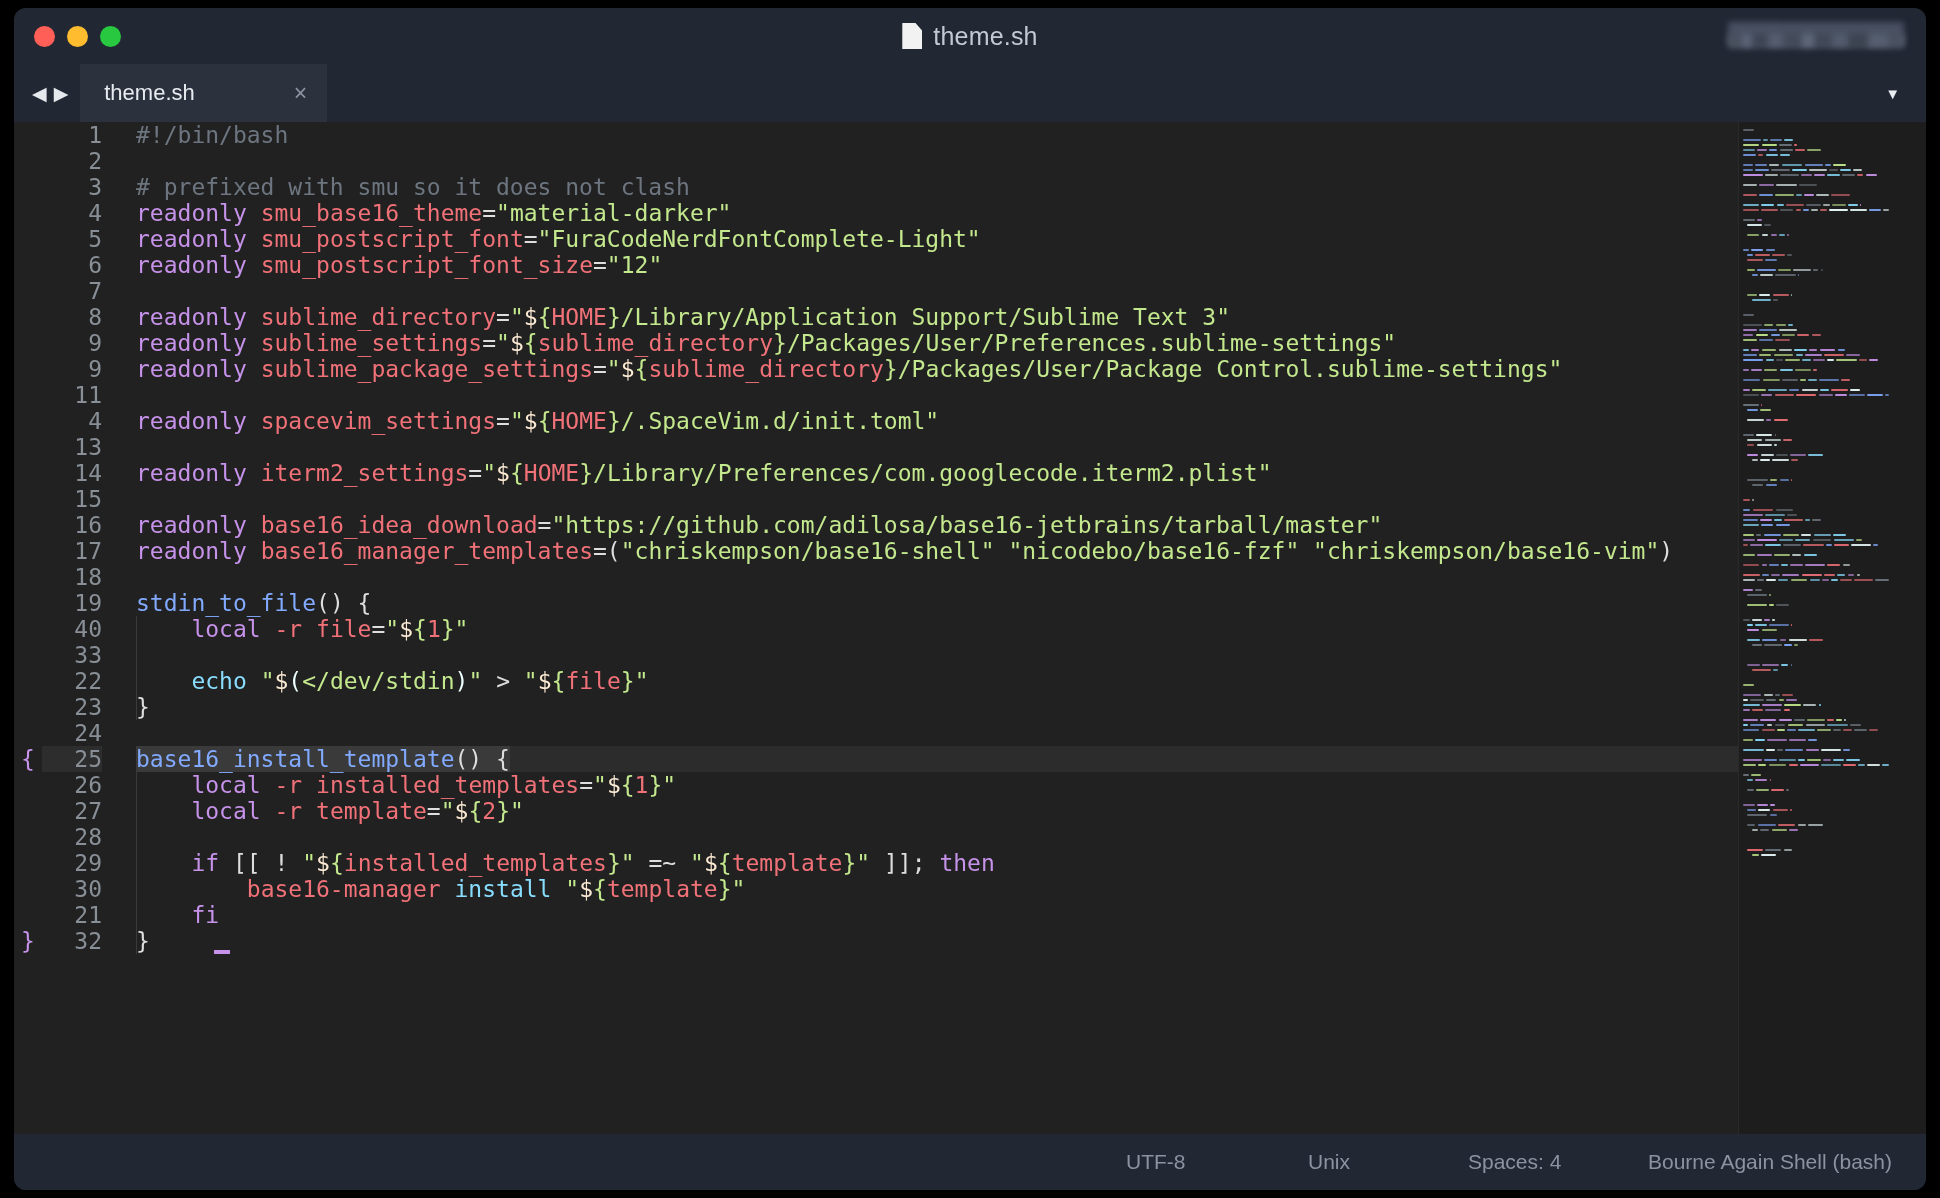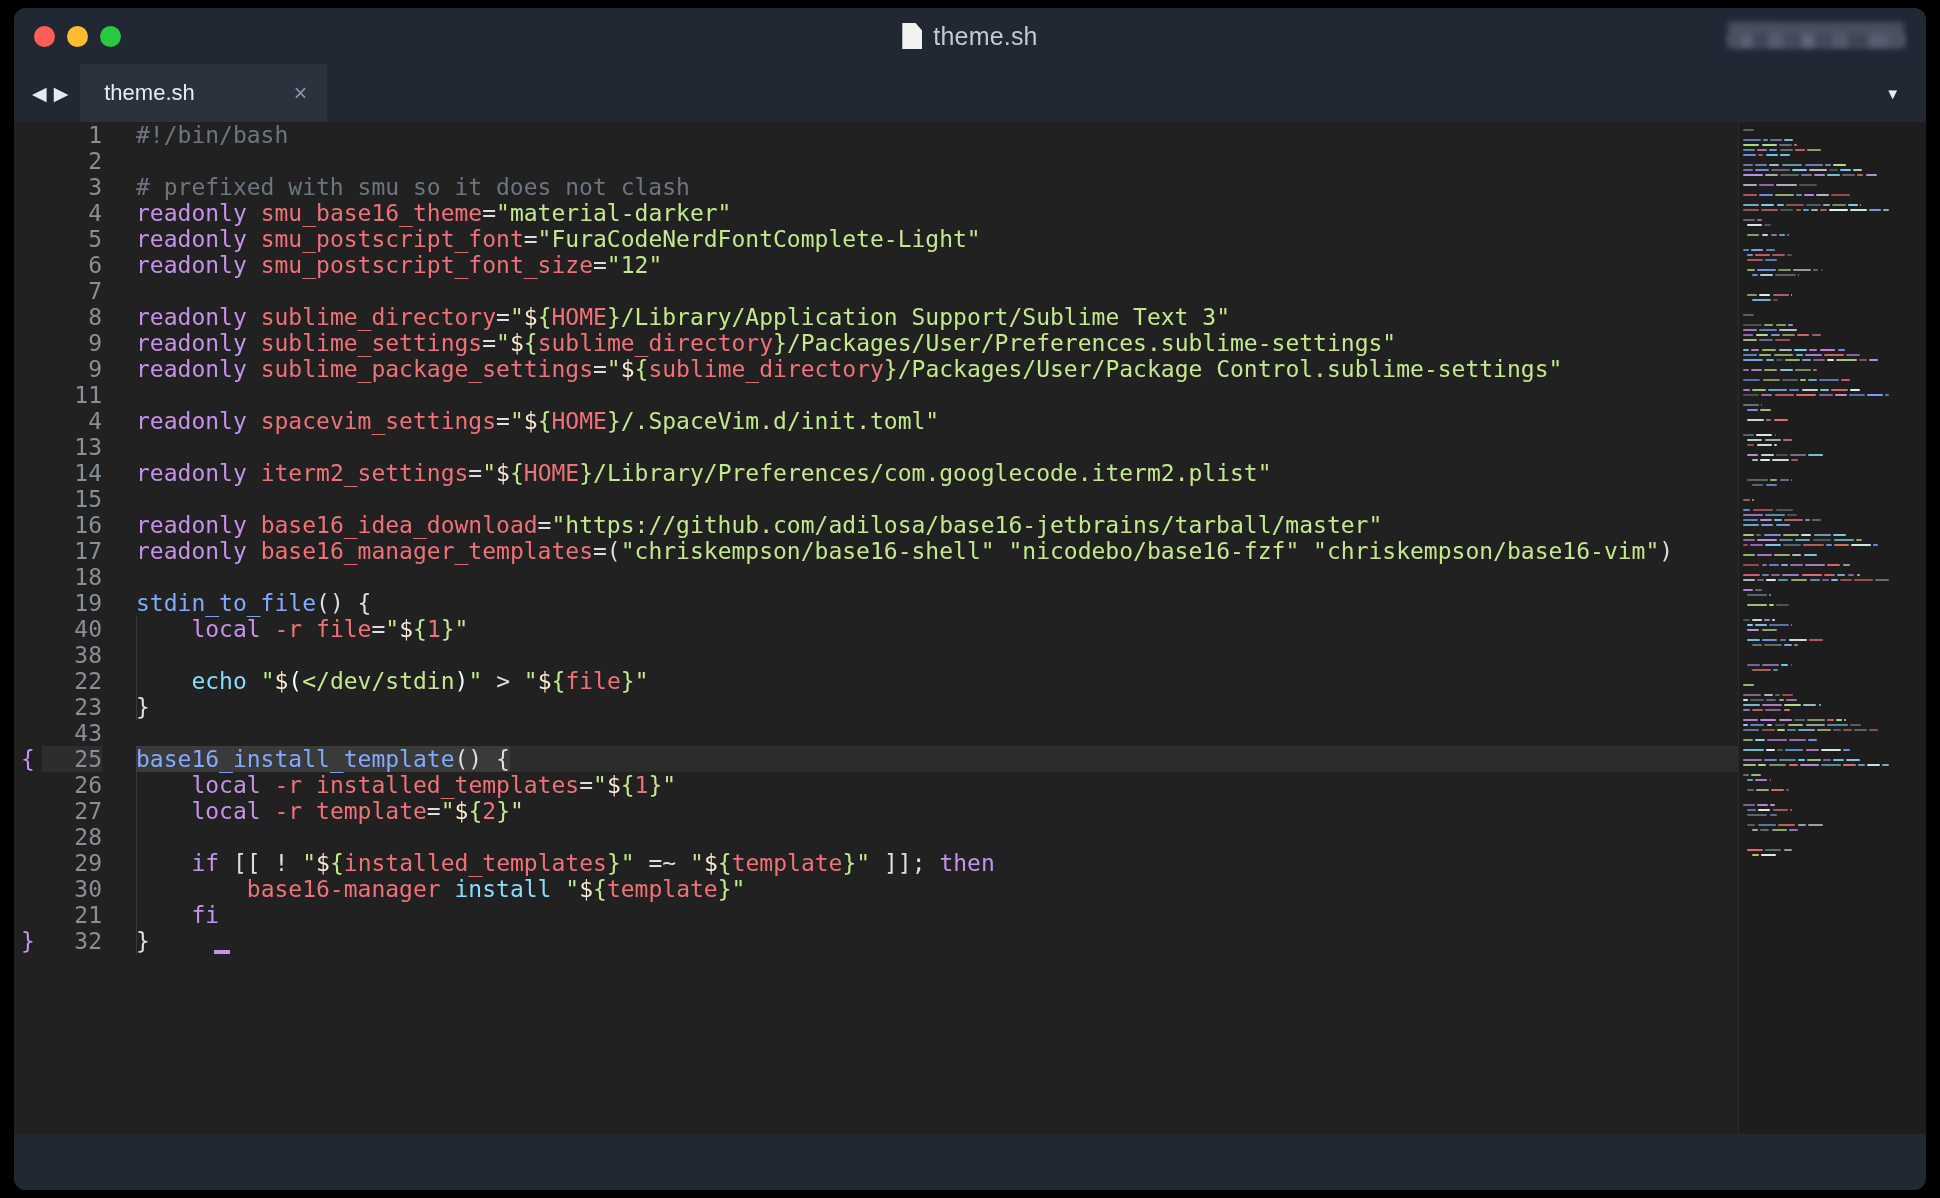--- a/index.html
+++ b/index.html
@@ -346,24 +346,24 @@
           <div class="ln">11</div>
           <div class="ln">4</div>
           <div class="ln">13</div>
           <div class="ln">14</div>
           <div class="ln">15</div>
           <div class="ln">16</div>
           <div class="ln">17</div>
           <div class="ln">18</div>
           <div class="ln">19</div>
           <div class="ln">40</div>
-          <div class="ln">38</div>
+          <div class="ln">33</div>
           <div class="ln">22</div>
           <div class="ln">23</div>
-          <div class="ln">43</div>
+          <div class="ln">24</div>
           <div class="ln gutter-sel">25</div>
           <div class="ln">26</div>
           <div class="ln">27</div>
           <div class="ln">28</div>
           <div class="ln">29</div>
           <div class="ln">30</div>
           <div class="ln">21</div>
           <div class="ln">32</div>
         </div>
       <div class="code" id="codearea"><div class="codeline"><span class="c-comment">#!/bin/bash</span></div><div class="codeline">&nbsp;</div><div class="codeline"><span class="c-comment"># prefixed with smu so it does not clash</span></div><div class="codeline"><span class="c-keyword">readonly</span> <span class="c-var">smu_base16_theme</span><span class="c-op">=</span><span class="c-string">"material-darker"</span></div><div class="codeline"><span class="c-keyword">readonly</span> <span class="c-var">smu_postscript_font</span><span class="c-op">=</span><span class="c-string">"FuraCodeNerdFontComplete-Light"</span></div><div class="codeline"><span class="c-keyword">readonly</span> <span class="c-var">smu_postscript_font_size</span><span class="c-op">=</span><span class="c-string">"12"</span></div><div class="codeline">&nbsp;</div><div class="codeline"><span class="c-keyword">readonly</span> <span class="c-var">sublime_directory</span><span class="c-op">=</span><span class="c-string">"</span><span class="c-dollar">$</span><span class="c-string">{</span><span class="c-var">HOME</span><span class="c-string">}</span><span class="c-string">/Library/Application Support/Sublime Text 3"</span></div><div class="codeline"><span class="c-keyword">readonly</span> <span class="c-var">sublime_settings</span><span class="c-op">=</span><span class="c-string">"</span><span class="c-dollar">$</span><span class="c-string">{</span><span class="c-var">sublime_directory</span><span class="c-string">}</span><span class="c-string">/Packages/User/Preferences.sublime-settings"</span></div><div class="codeline"><span class="c-keyword">readonly</span> <span class="c-var">sublime_package_settings</span><span class="c-op">=</span><span class="c-string">"</span><span class="c-dollar">$</span><span class="c-string">{</span><span class="c-var">sublime_directory</span><span class="c-string">}</span><span class="c-string">/Packages/User/Package Control.sublime-settings"</span></div><div class="codeline">&nbsp;</div><div class="codeline"><span class="c-keyword">readonly</span> <span class="c-var">spacevim_settings</span><span class="c-op">=</span><span class="c-string">"</span><span class="c-dollar">$</span><span class="c-string">{</span><span class="c-var">HOME</span><span class="c-string">}</span><span class="c-string">/.SpaceVim.d/init.toml"</span></div><div class="codeline">&nbsp;</div><div class="codeline"><span class="c-keyword">readonly</span> <span class="c-var">iterm2_settings</span><span class="c-op">=</span><span class="c-string">"</span><span class="c-dollar">$</span><span class="c-string">{</span><span class="c-var">HOME</span><span class="c-string">}</span><span class="c-string">/Library/Preferences/com.googlecode.iterm2.plist"</span></div><div class="codeline">&nbsp;</div><div class="codeline"><span class="c-keyword">readonly</span> <span class="c-var">base16_idea_download</span><span class="c-op">=</span><span class="c-string">"https://github.com/adilosa/base16-jetbrains/tarball/master"</span></div><div class="codeline"><span class="c-keyword">readonly</span> <span class="c-var">base16_manager_templates</span><span class="c-op">=</span><span class="c-op">(</span><span class="c-string">"chriskempson/base16-shell"</span> <span class="c-string">"nicodebo/base16-fzf"</span> <span class="c-string">"chriskempson/base16-vim"</span><span class="c-op">)</span></div><div class="codeline">&nbsp;</div><div class="codeline"><span class="c-func">stdin_to_file</span><span class="c-op">(</span><span class="c-op">)</span> <span class="c-op">{</span></div><div class="codeline">    <span class="c-keyword">local</span> <span class="c-var">-r</span> <span class="c-var">file</span><span class="c-op">=</span><span class="c-string">"</span><span class="c-dollar">$</span><span class="c-string">{</span><span class="c-var">1</span><span class="c-string">}</span><span class="c-string">"</span></div><div class="codeline">&nbsp;</div><div class="codeline">    <span class="c-builtin">echo</span> <span class="c-string">"</span><span class="c-dollar">$</span><span class="c-punct">(</span><span class="c-string">&lt;/dev/stdin</span><span class="c-punct">)</span><span class="c-string">"</span> <span class="c-op">&gt;</span> <span class="c-string">"</span><span class="c-dollar">$</span><span class="c-string">{</span><span class="c-var">file</span><span class="c-string">}</span><span class="c-string">"</span></div><div class="codeline"><span class="c-op">}</span></div><div class="codeline">&nbsp;</div><div class="codeline sel-line"><span class="sel-span"><span class="c-func">base16_install_template</span><span class="c-op">(</span><span class="c-op">)</span> <span class="c-op">{</span></span></div><div class="codeline">    <span class="c-keyword">local</span> <span class="c-var">-r</span> <span class="c-var">installed_templates</span><span class="c-op">=</span><span class="c-string">"</span><span class="c-dollar">$</span><span class="c-string">{</span><span class="c-var">1</span><span class="c-string">}</span><span class="c-string">"</span></div><div class="codeline">    <span class="c-keyword">local</span> <span class="c-var">-r</span> <span class="c-var">template</span><span class="c-op">=</span><span class="c-string">"</span><span class="c-dollar">$</span><span class="c-string">{</span><span class="c-var">2</span><span class="c-string">}</span><span class="c-string">"</span></div><div class="codeline">&nbsp;</div><div class="codeline">    <span class="c-keyword">if</span> <span class="c-op">[[</span> <span class="c-op">!</span> <span class="c-string">"</span><span class="c-dollar">$</span><span class="c-string">{</span><span class="c-var">installed_templates</span><span class="c-string">}</span><span class="c-string">"</span> <span class="c-op">=~</span> <span class="c-string">"</span><span class="c-dollar">$</span><span class="c-string">{</span><span class="c-var">template</span><span class="c-string">}</span><span class="c-string">"</span> <span class="c-op">]]</span><span class="c-op">;</span> <span class="c-keyword">then</span></div><div class="codeline">        <span class="c-var">base16-manager</span> <span class="c-builtin">install</span> <span class="c-string">"</span><span class="c-dollar">$</span><span class="c-string">{</span><span class="c-var">template</span><span class="c-string">}</span><span class="c-string">"</span></div><div class="codeline">    <span class="c-keyword">fi</span></div><div class="codeline"><span class="c-op">}</span></div><div class="indent-guide" style="left: 22px; top: 494px; height: 104px;"></div><div class="indent-guide" style="left: 22px; top: 650px; height: 182px;"></div><div style="position: absolute; left: 100px; top: 828px; width: 16px; height: 4px; background: rgb(199, 146, 234);"></div></div>
@@ -1026,14 +1026,20 @@
           <span class="mm-seg" style="left: 12.8px; width: 7.12497px; background: rgb(195, 232, 141); opacity: 0.832374;"></span>
           <span class="mm-seg" style="left: 22.125px; width: 14.8247px; background: rgb(238, 255, 255); opacity: 0.905554;"></span>
           <span class="mm-seg" style="left: 39.1496px; width: 0.0003735px; background: rgb(240, 113, 120); opacity: 0.824954;"></span>
         </div>
         <div class="mm-row"></div>
         <div class="mm-row"></div>
       </div>
   </div>
 
   <div class="statusbar">
+    <div class="status-right">
+      <span class="status-item s1">UTF-8</span>
+      <span class="status-item s2">Unix</span>
+      <span class="status-item s3">Spaces: 4</span>
+      <span class="status-item s4">Bourne Again Shell (bash)</span>
+    </div>
   </div>
 </div>
 
 </body></html>

